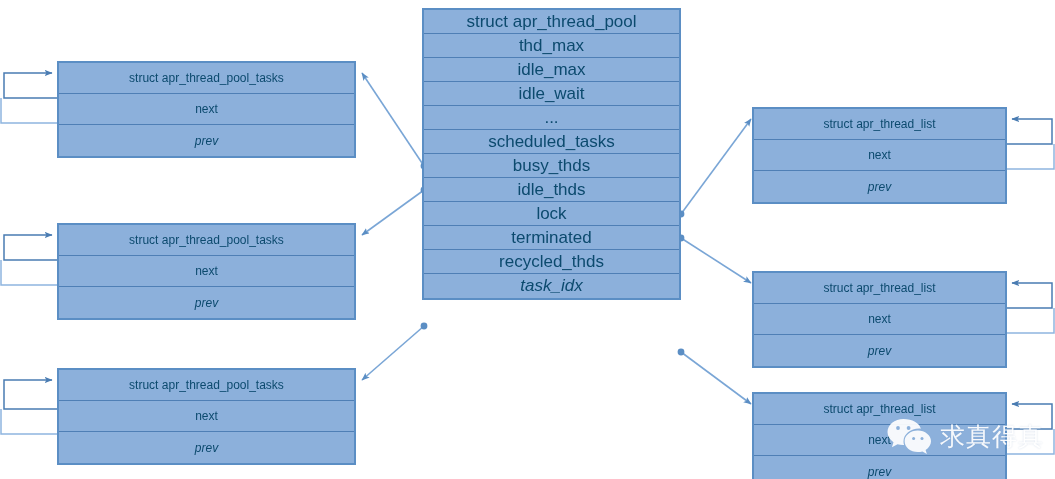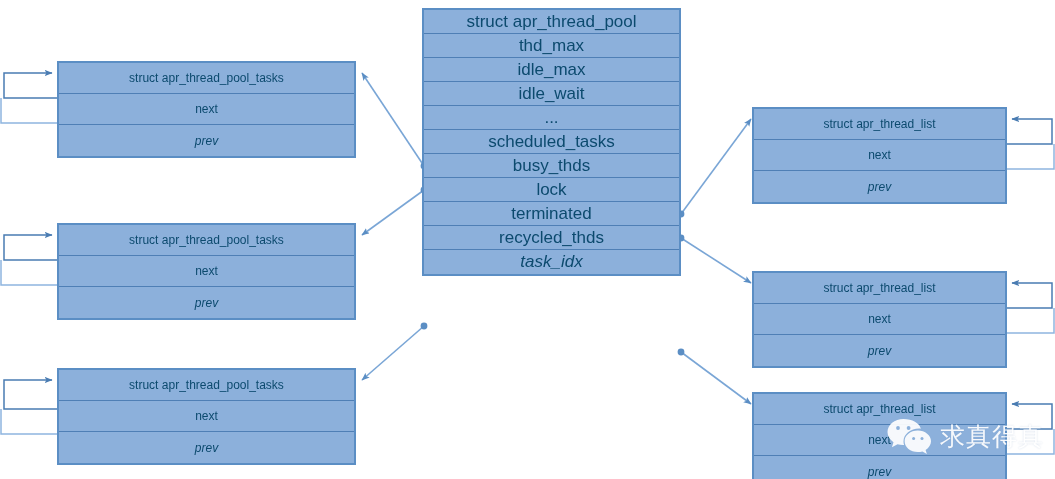--- a/index.html
+++ b/index.html
@@ -143,20 +143,21 @@
   </svg>
 
   <div class="struct-box central" style="left:422px; top:8px; width:259px;">
     <div class="struct-row">struct apr_thread_pool</div>
     <div class="struct-row">thd_max</div>
     <div class="struct-row">idle_max</div>
     <div class="struct-row">idle_wait</div>
     <div class="struct-row">...</div>
     <div class="struct-row">scheduled_tasks</div>
     <div class="struct-row">busy_thds</div>
+    <div class="struct-row">idle_thds</div>
     <div class="struct-row">lock</div>
     <div class="struct-row">terminated</div>
     <div class="struct-row">recycled_thds</div>
     <div class="struct-row">task_idx</div>
   </div>
 
   <div class="struct-box side" style="left:57px; top:61px; width:299px;">
     <div class="struct-row">struct apr_thread_pool_tasks</div>
     <div class="struct-row">next</div>
     <div class="struct-row">prev</div>

